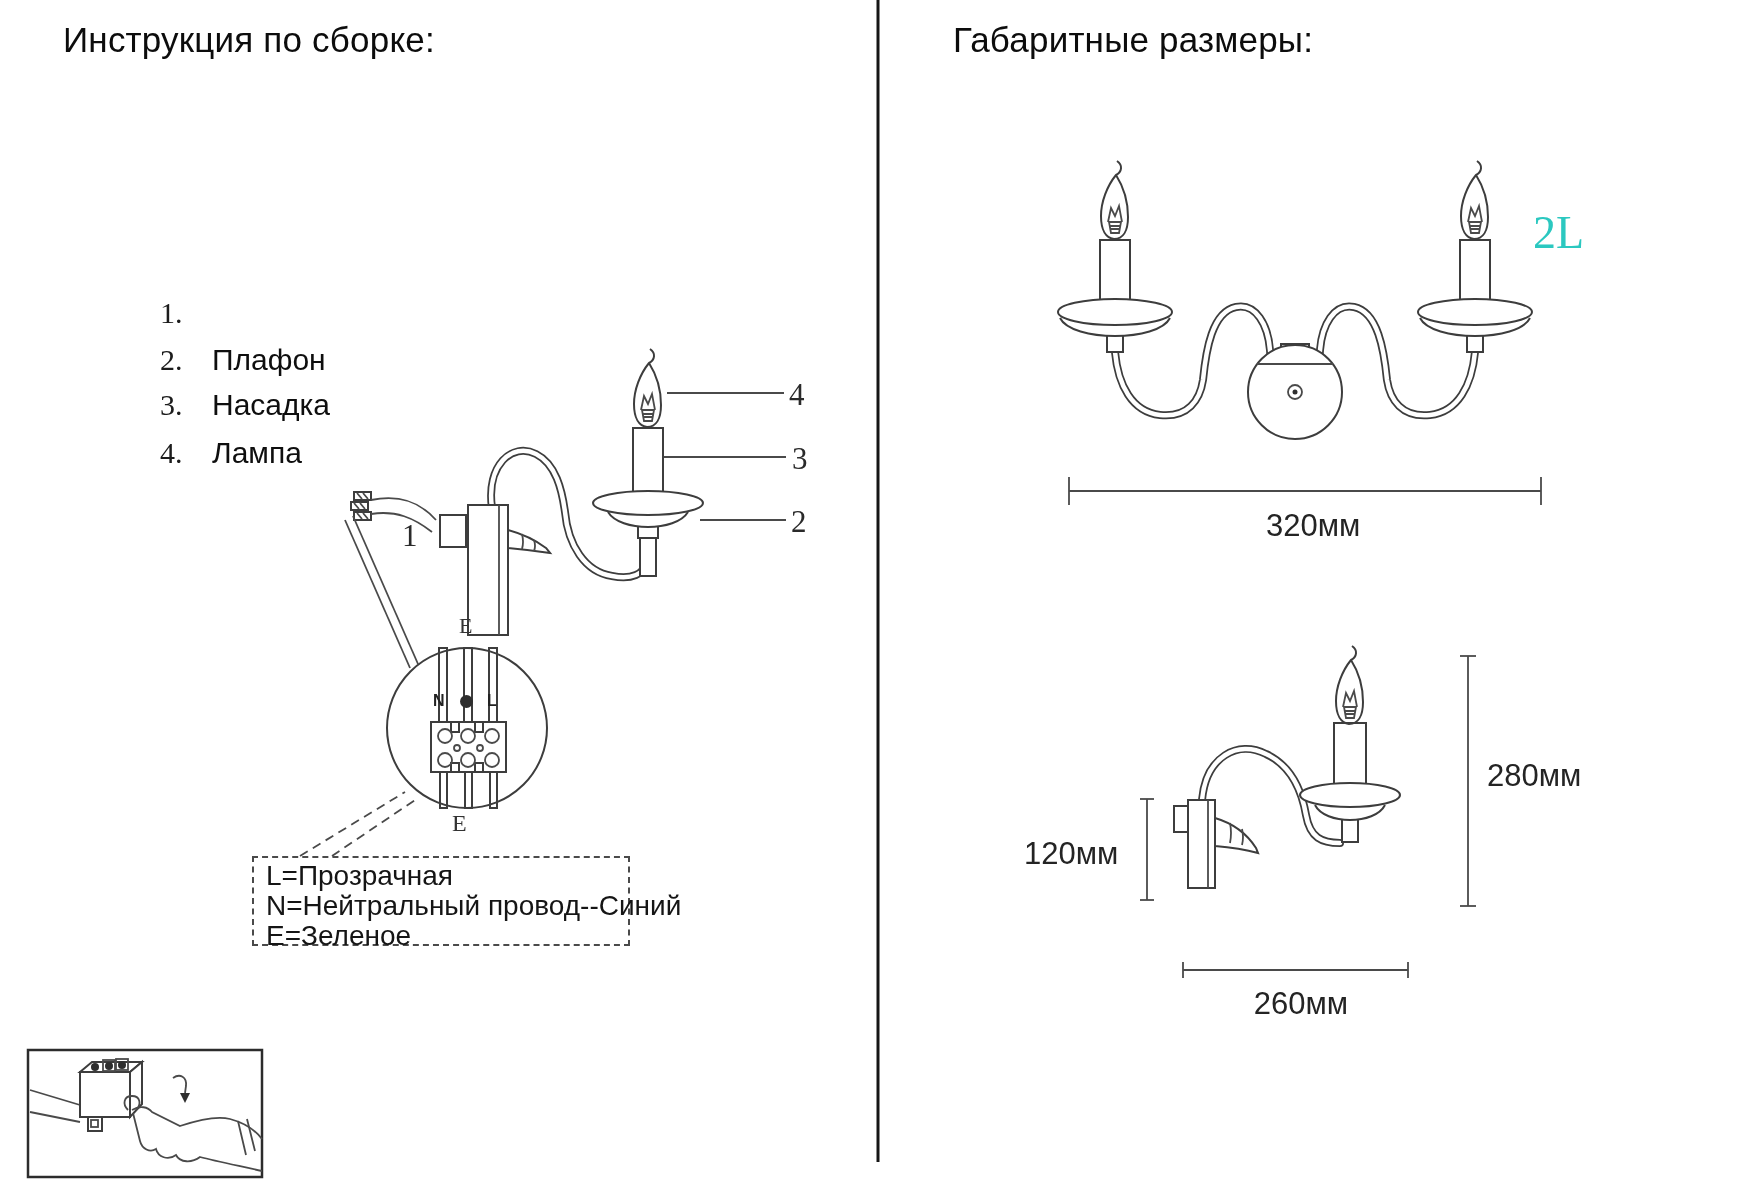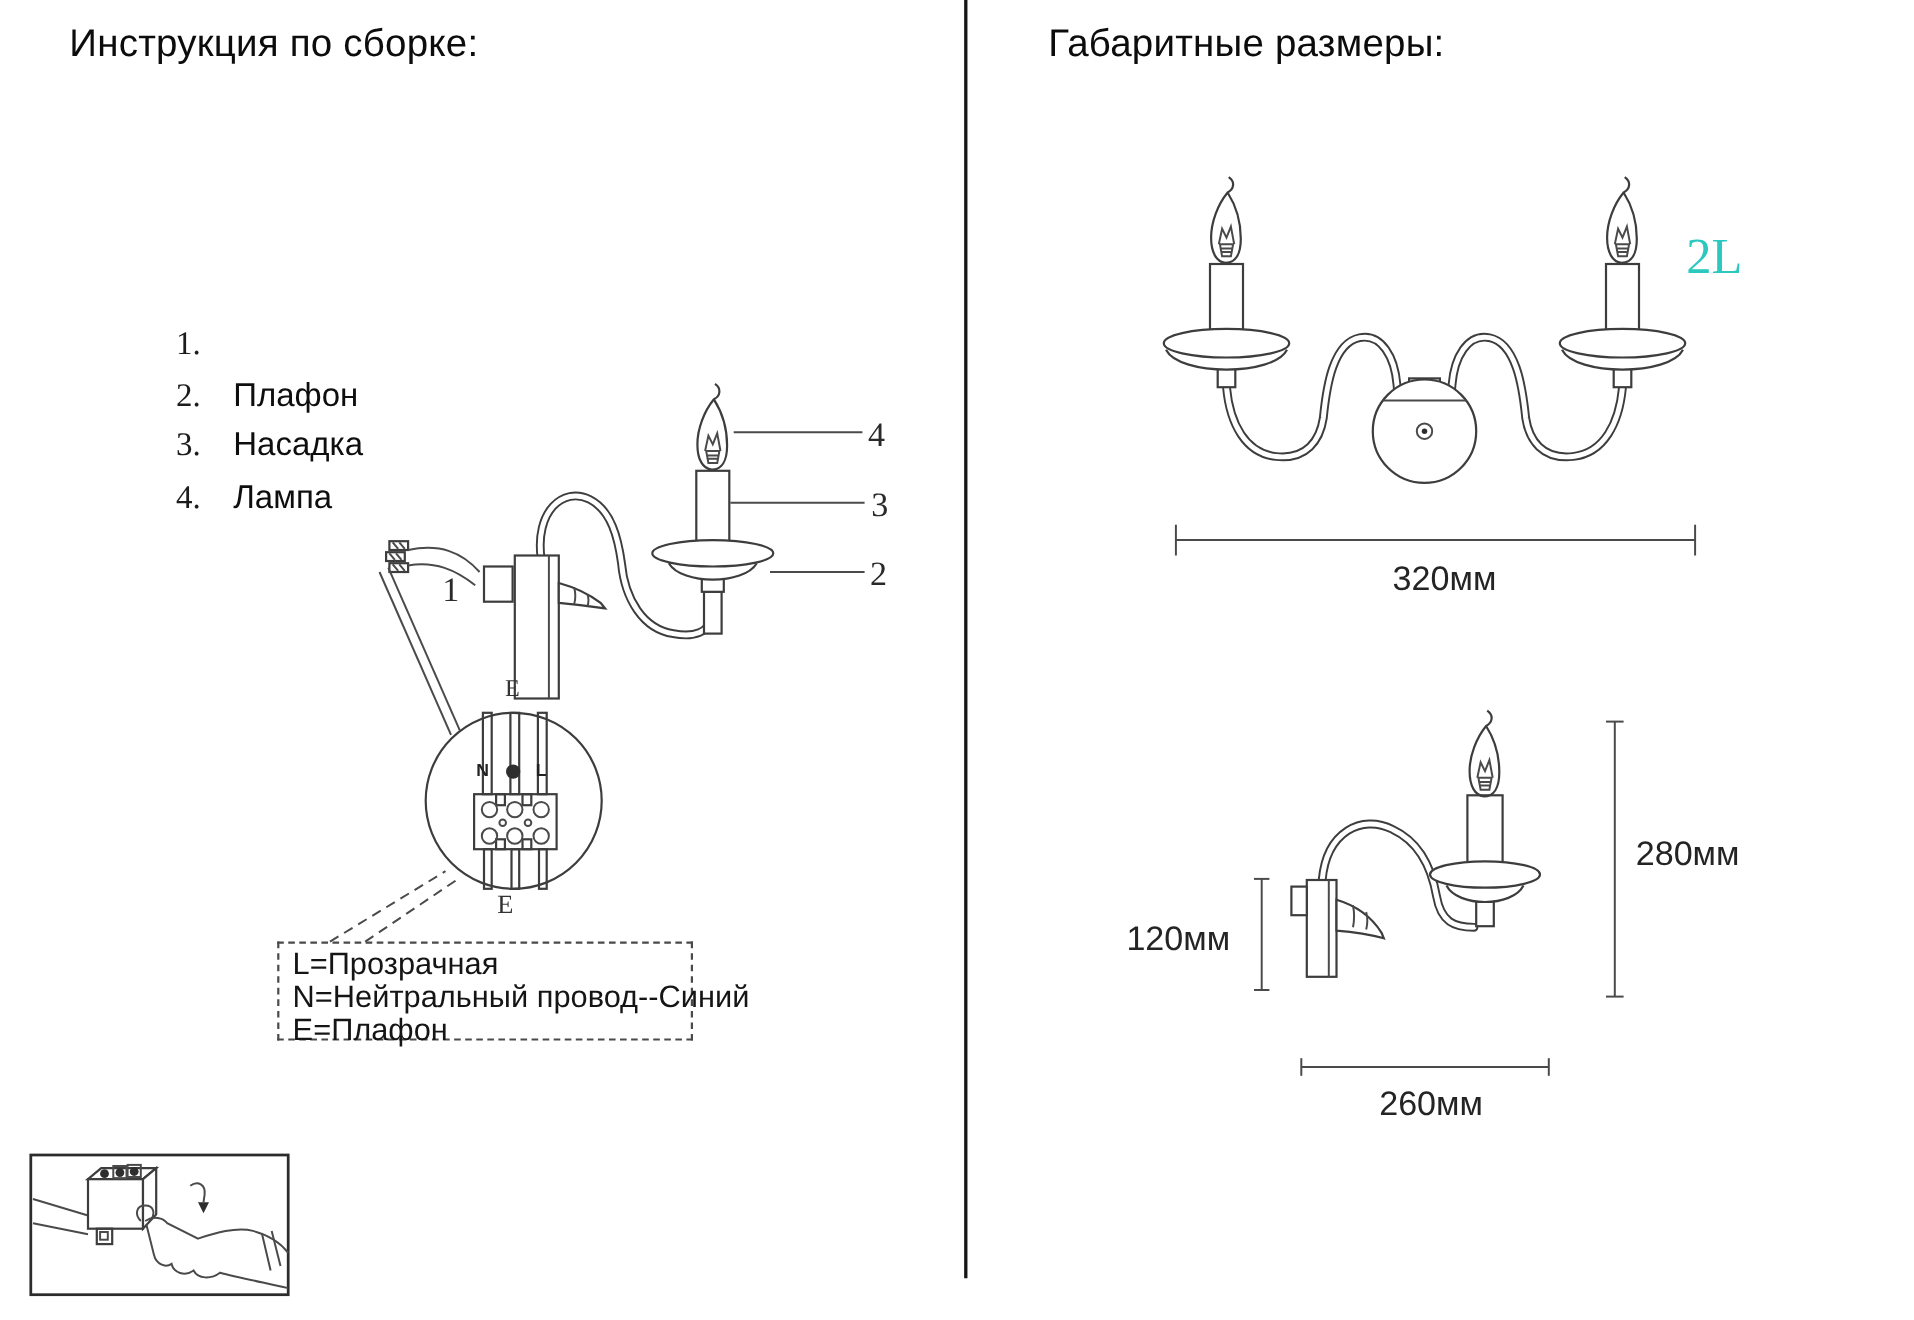--- a/index.html
+++ b/index.html
@@ -220,21 +220,21 @@
 
   <div class="term-e" style="left:459px;top:613px;">E</div>
   <div class="term-small" style="left:433px;top:692px;">N</div>
   <div class="earth-dot" style="left:460px;top:695px;"></div>
   <div class="term-small" style="left:487px;top:692px;">L</div>
   <div class="term-e" style="left:452px;top:810px;font-size:24px;">E</div>
 
   <div class="legend-box">
     <div class="legend-line">L=Прозрачная</div>
     <div class="legend-line">N=Нейтральный провод--Синий</div>
-    <div class="legend-line">E=Плафон</div>
+    <div class="legend-line">E=Зеленое</div>
   </div>
 
   <div class="lamp-code" style="left:1518px;top:206px;color:#2bc8c0;margin-left:15px;">2L</div>
   <div class="dim" style="left:1266px;top:508px;width:100px;text-align:left;">320мм</div>
   <div class="dim" style="left:1024px;top:836px;">120мм</div>
   <div class="dim" style="left:1487px;top:758px;">280мм</div>
   <div class="dim" style="left:1251px;top:986px;width:100px;text-align:center;">260мм</div>
 
 
 </div>

